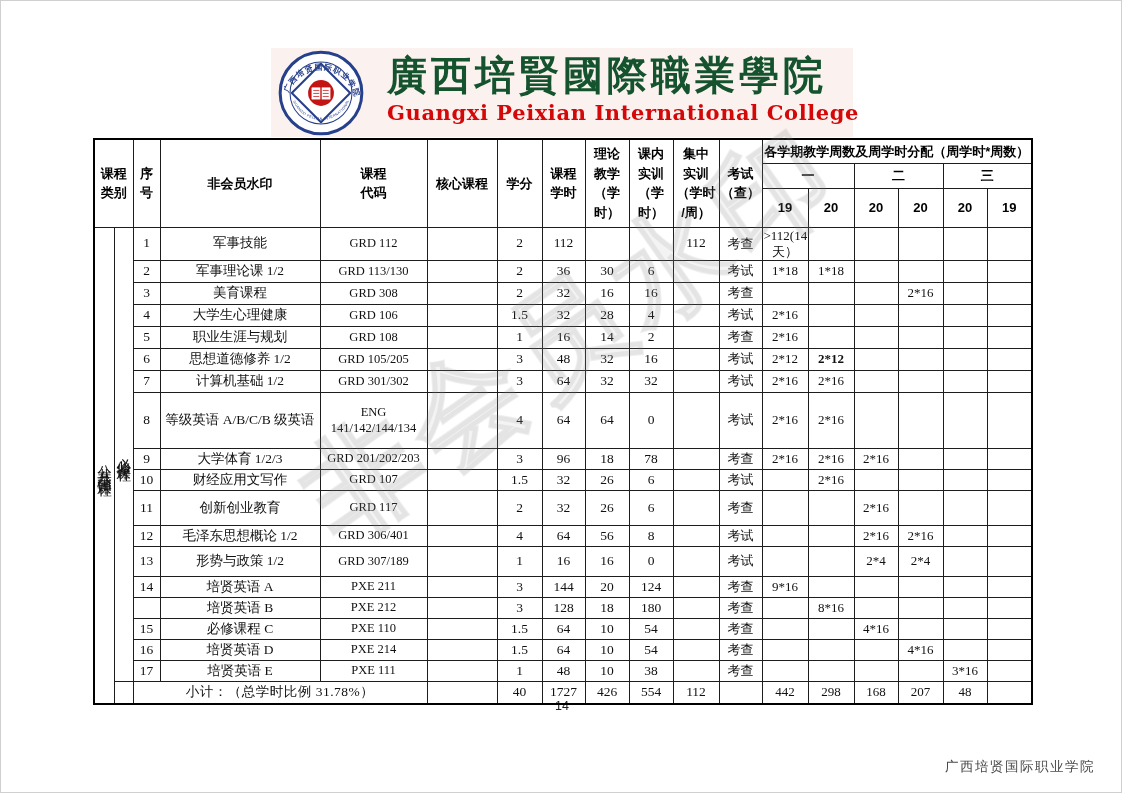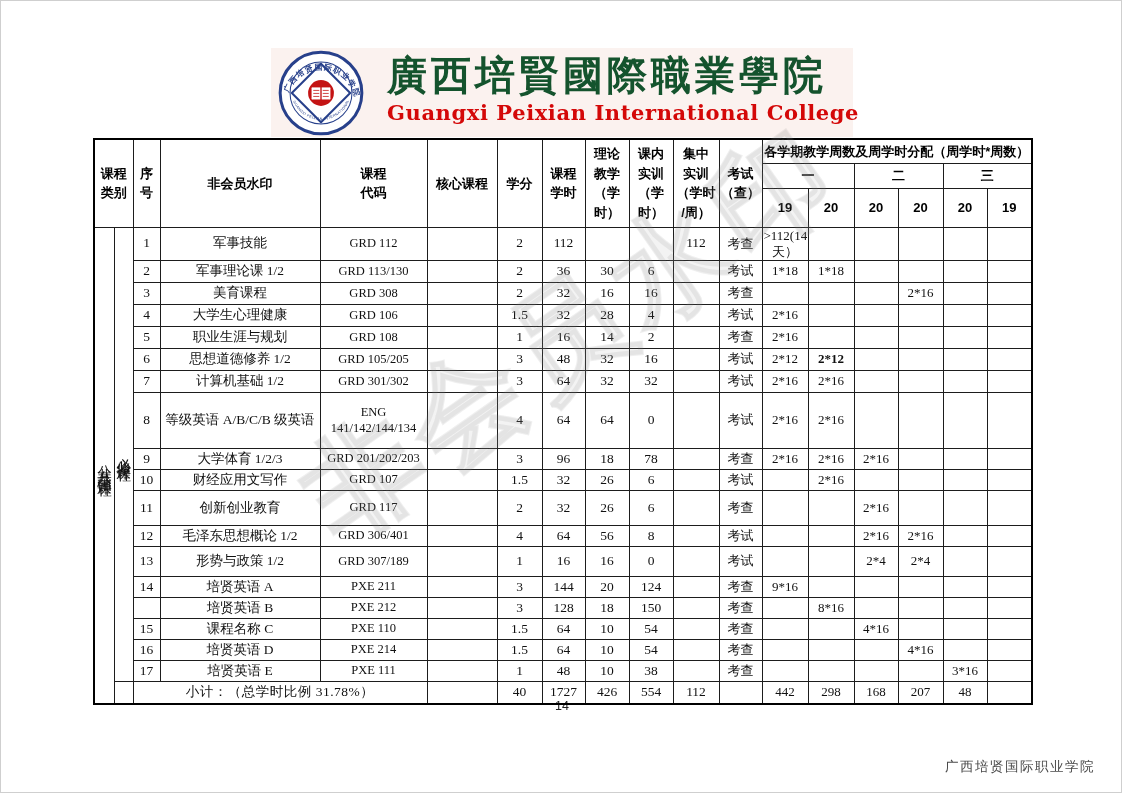--- a/index.html
+++ b/index.html
@@ -430,33 +430,33 @@
           <td class="sem-cell"></td>
         </tr>
         <tr style="height: 21px;">
           <td></td>
           <td>培贤英语 B</td>
           <td class="code-cell">PXE 212</td>
           <td></td>
           <td>3</td>
           <td>128</td>
           <td>18</td>
-          <td>150</td>
+          <td>180</td>
           <td></td>
           <td class="exam-cell">考查</td>
           <td class="sem-cell"></td>
           <td class="sem-cell">8*16</td>
           <td class="sem-cell"></td>
           <td class="sem-cell"></td>
           <td class="sem-cell"></td>
           <td class="sem-cell"></td>
         </tr>
         <tr style="height: 21px;">
           <td>15</td>
-          <td>课程名称 C</td>
+          <td>必修课程 C</td>
           <td class="code-cell">PXE 110</td>
           <td></td>
           <td>1.5</td>
           <td>64</td>
           <td>10</td>
           <td>54</td>
           <td></td>
           <td class="exam-cell">考查</td>
           <td class="sem-cell"></td>
           <td class="sem-cell"></td>

